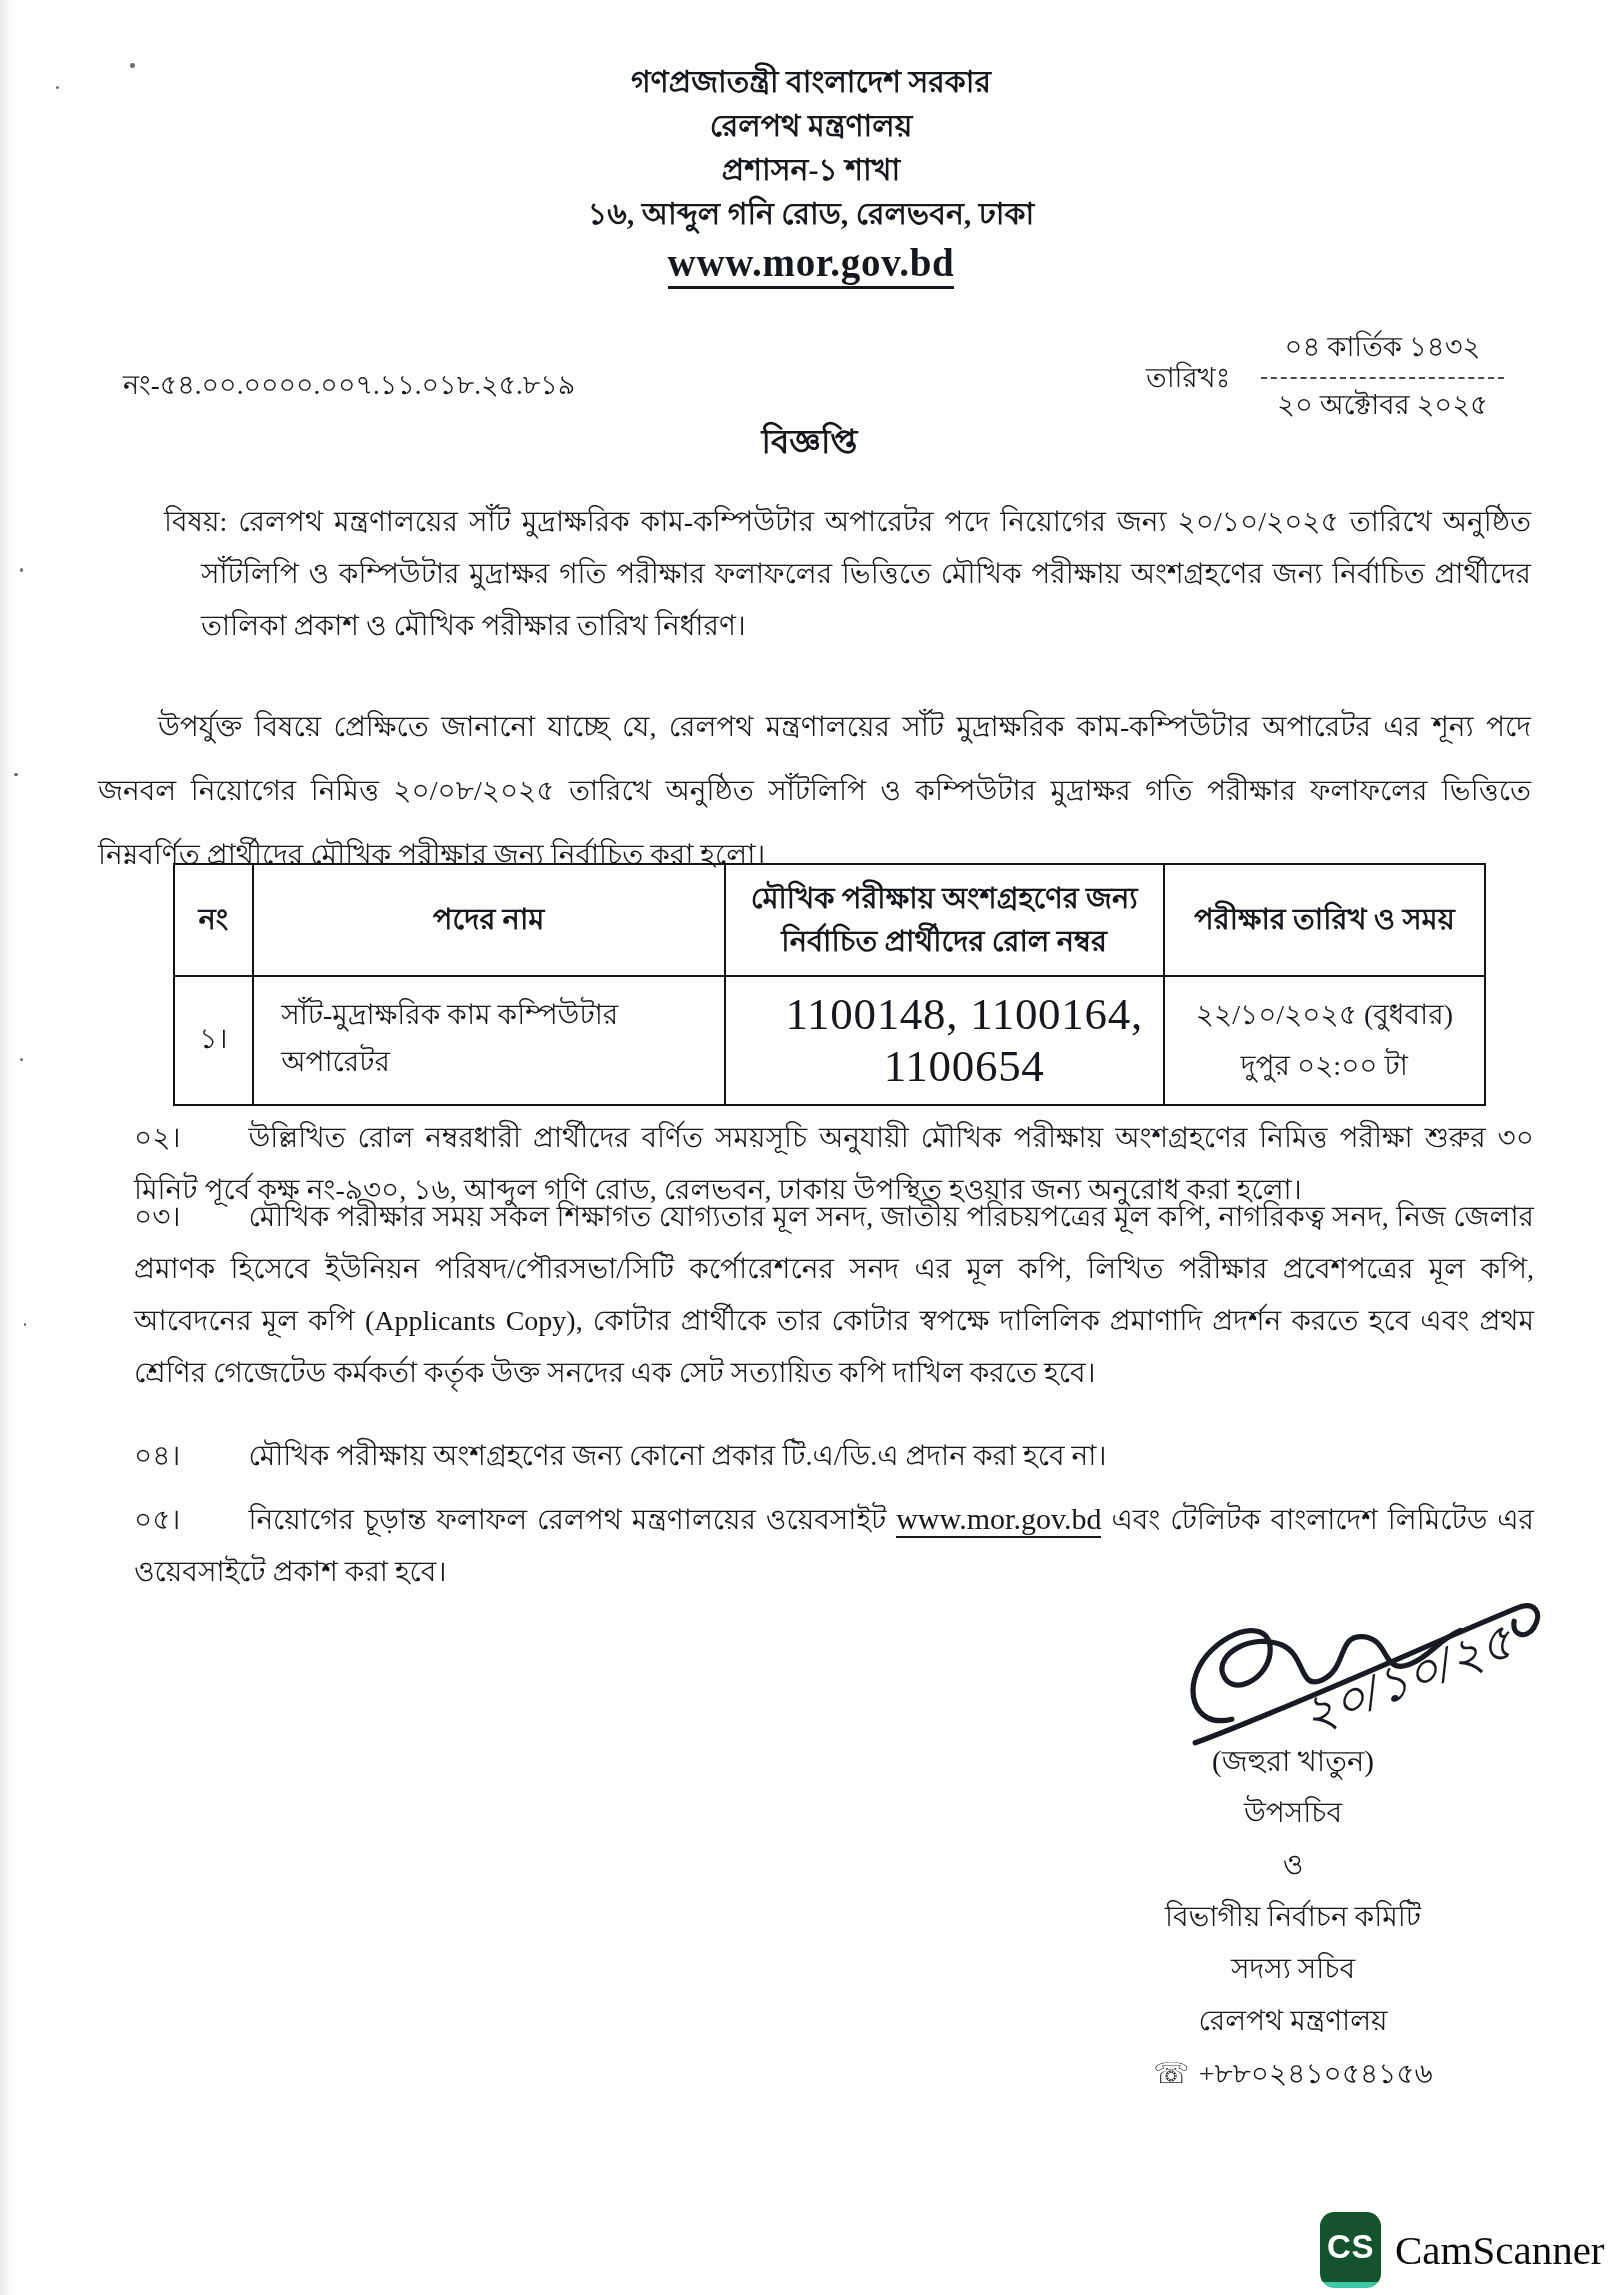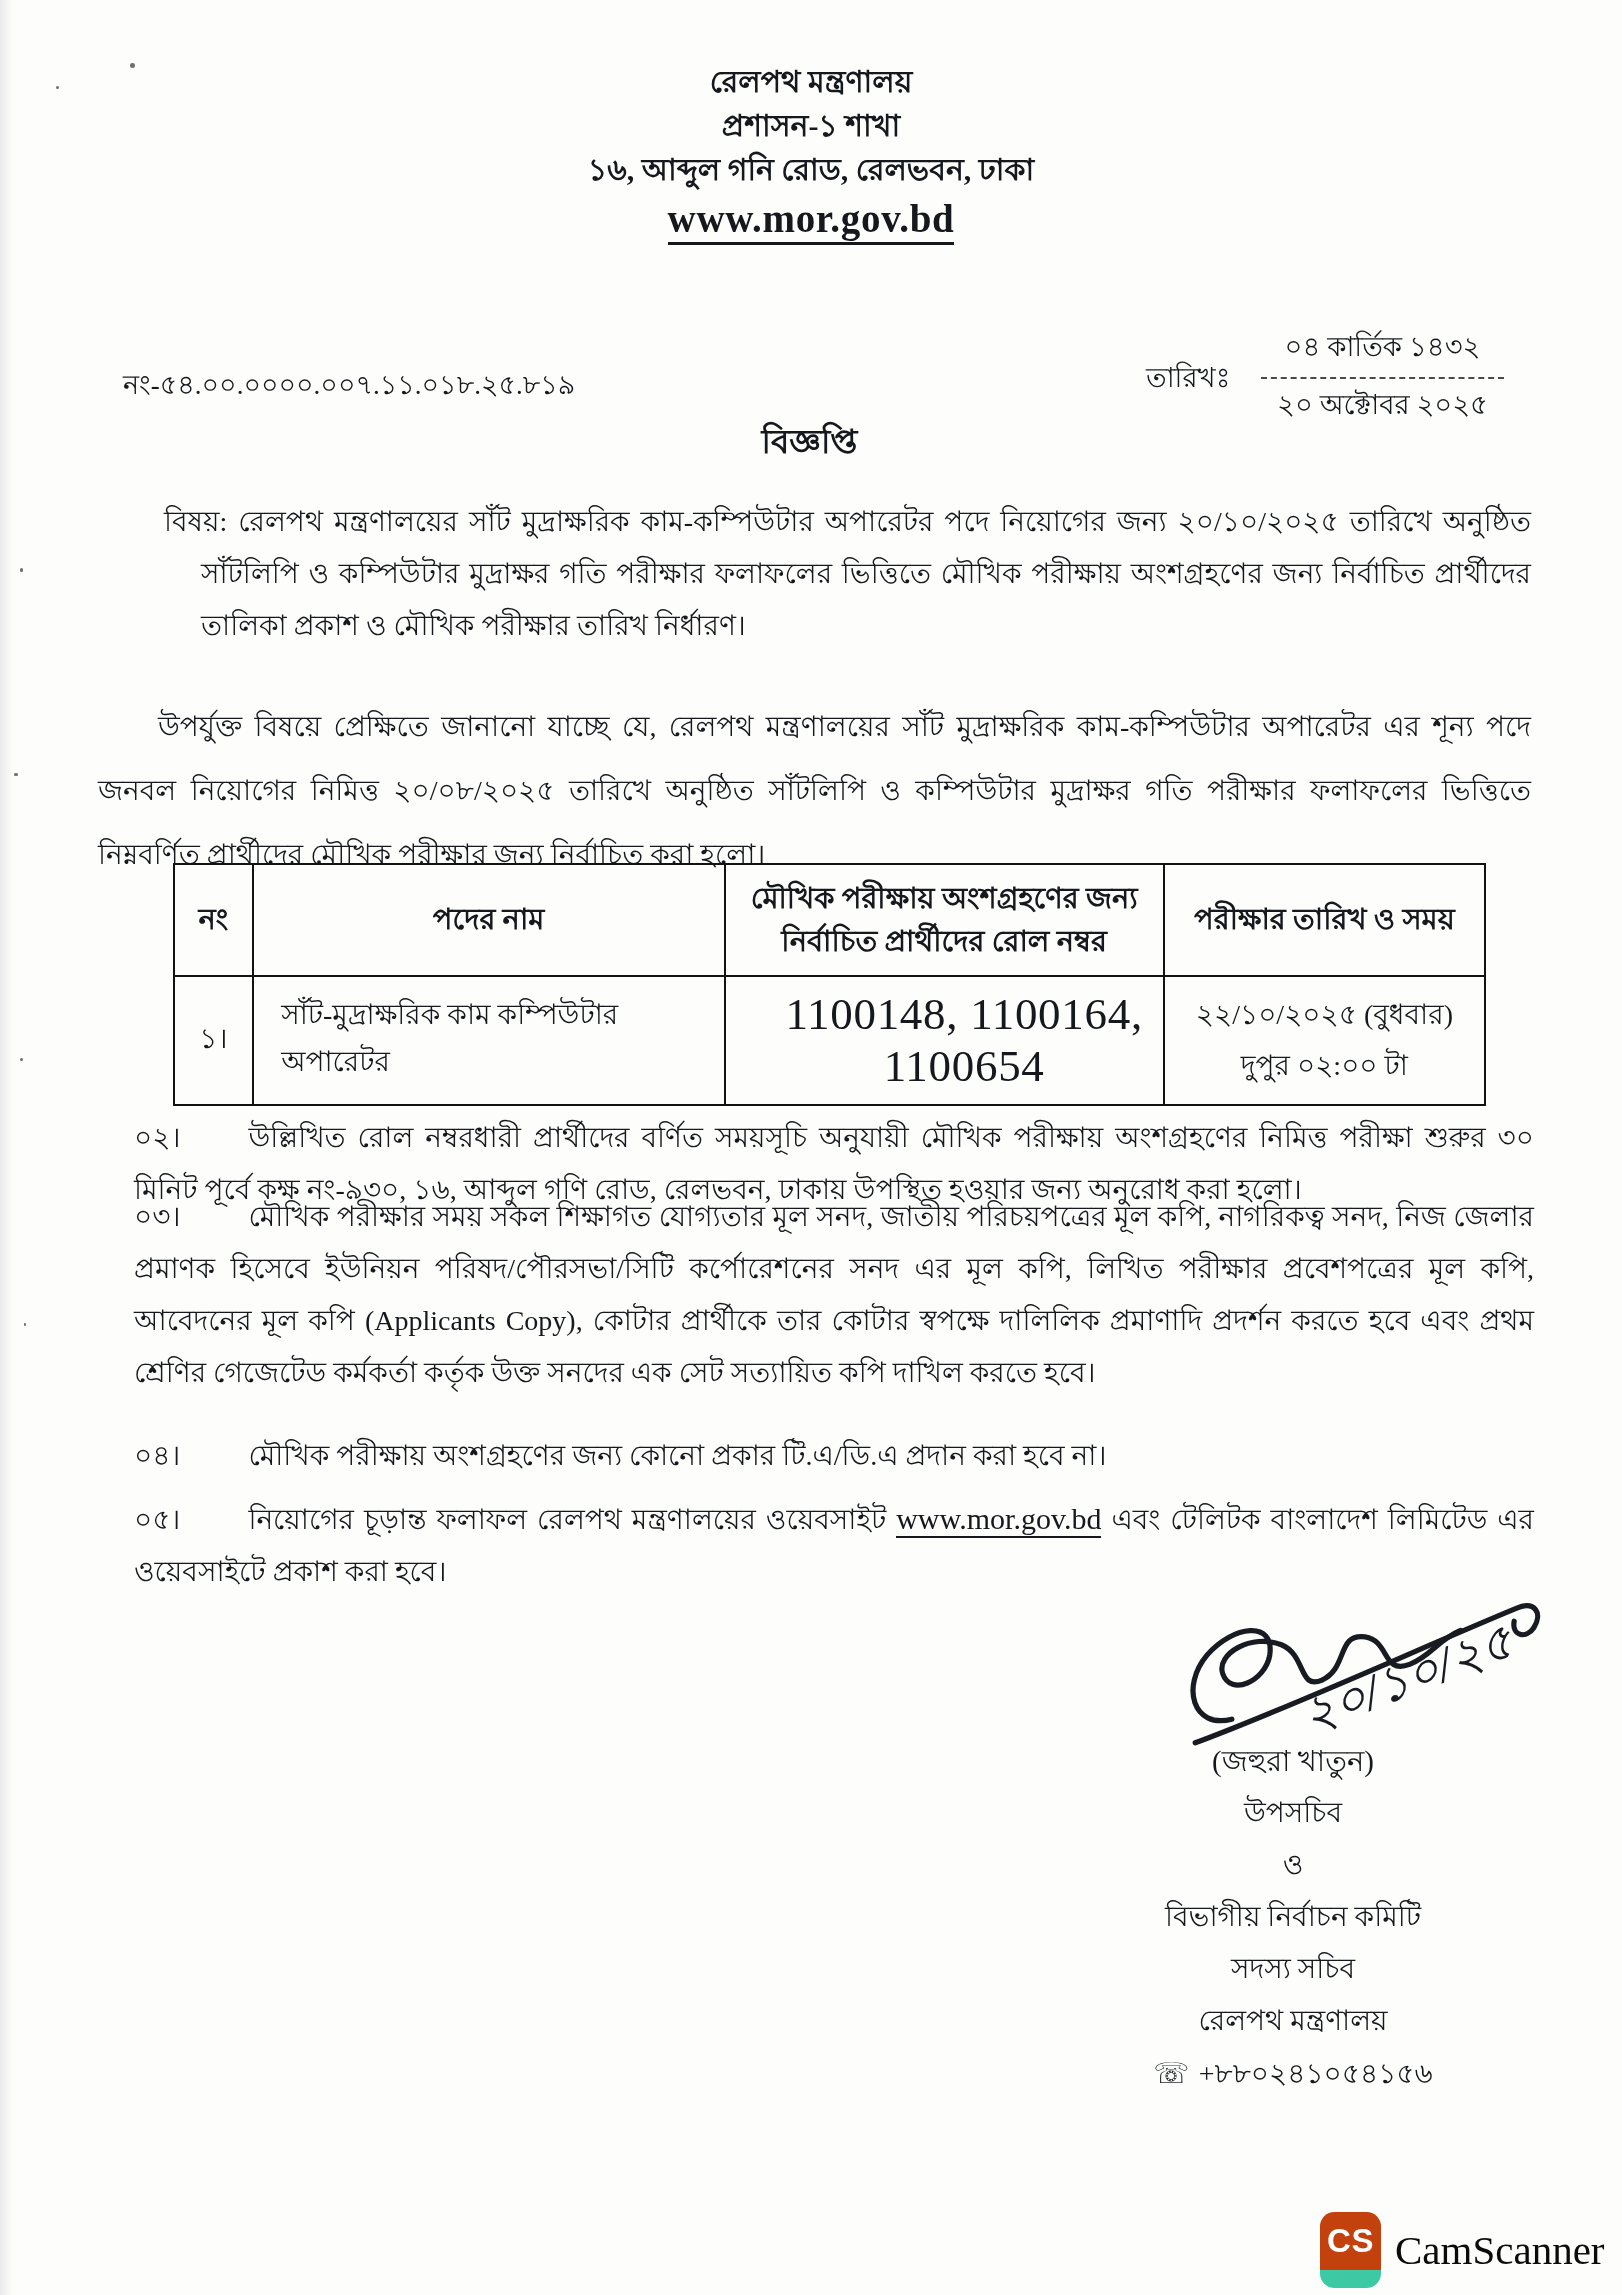--- a/index.html
+++ b/index.html
@@ -90,38 +90,39 @@
   .phone-row { white-space:nowrap; }
   .phone-icon { font-family:"DejaVu Sans",sans-serif; font-size:29px; color:#2a2d31; margin-right:9.2px; }
 
   
   .speck { position:absolute; border-radius:50%; background:#3c3f42; opacity:.75; }
 
   
   .cs-wrap { left:1320px; top:2212px; display:flex; align-items:center; }
   .cs-badge { width:61px; height:76px; border-radius:14.4px; overflow:hidden; flex:0 0 auto; }
   .cs-top {
-    height:58px; background:#c2410c; display:flex; align-items:center; justify-content:center;
+    height:70px; background:#14532d; display:flex; align-items:center; justify-content:center;
     color:#ffffff; font-family:"Liberation Sans","DejaVu Sans",sans-serif;
     font-weight:800; font-size:33px; letter-spacing:0.7px;
   }
   .cs-strip { height:17.7px; background:#3ec9a5; }
   .cs-text { margin-left:14px; font-size:41px; color:#0b0b0b; }
 </style>
 </head>
 <body>
 
 <div class="speck" style="left:130px;top:63px;width:4.6px;height:4.6px;"></div>
 <div class="speck" style="left:56px;top:86px;width:3.3px;height:3.3px;"></div>
 <div class="speck" style="left:19.6px;top:568px;width:3.9px;height:3.9px;"></div>
 <div class="speck" style="left:14.4px;top:773px;width:3.3px;height:3.3px;"></div>
 <div class="speck" style="left:19.6px;top:1058px;width:3.3px;height:3.3px;"></div>
 <div class="speck" style="left:23.6px;top:1323px;width:2.6px;height:2.6px;"></div>
 
 <div class="abs letterhead">
+  <div class="hline">গণপ্রজাতন্ত্রী বাংলাদেশ সরকার</div>
   <div class="hline">রেলপথ মন্ত্রণালয়</div>
   <div class="hline">প্রশাসন-১ শাখা</div>
   <div class="hline">১৬, আব্দুল গনি রোড, রেলভবন, ঢাকা</div>
   <div class="website">www.mor.gov.bd</div>
 </div>
 
 <div class="abs memo-no">নং-৫৪.০০.০০০০.০০৭.১১.০১৮.২৫.৮১৯</div>
 <div class="abs date-label">তারিখঃ</div>
 <div class="abs date-stack">
   <div class="d1">০৪ কার্তিক ১৪৩২</div>

